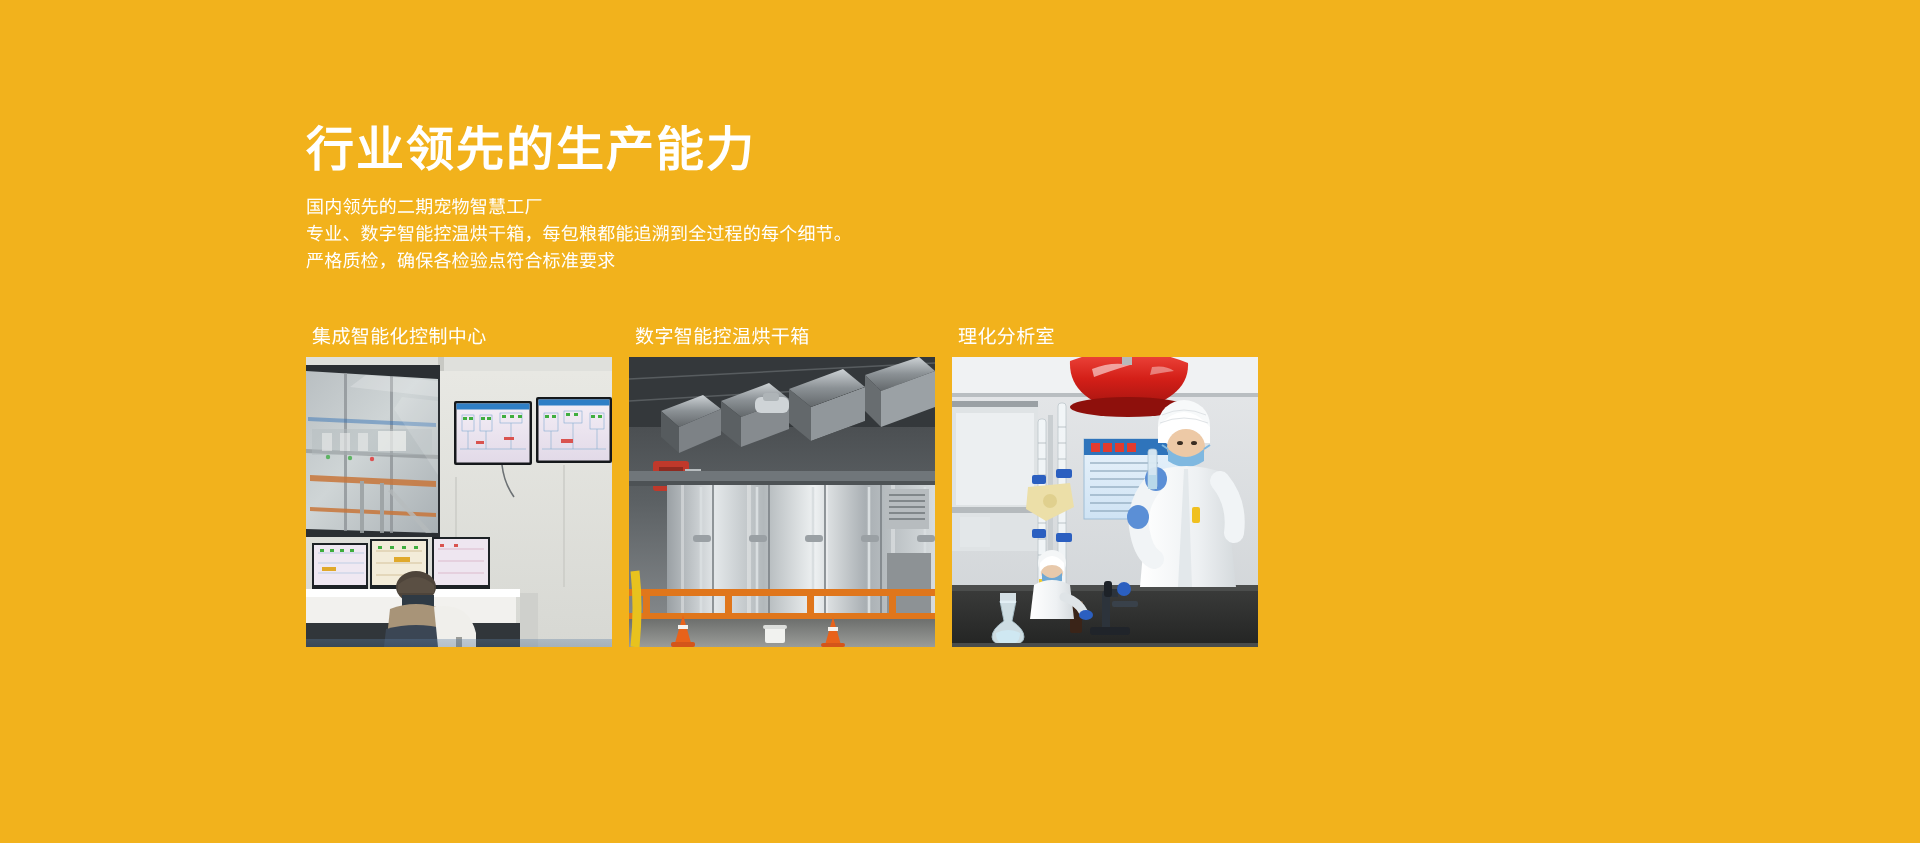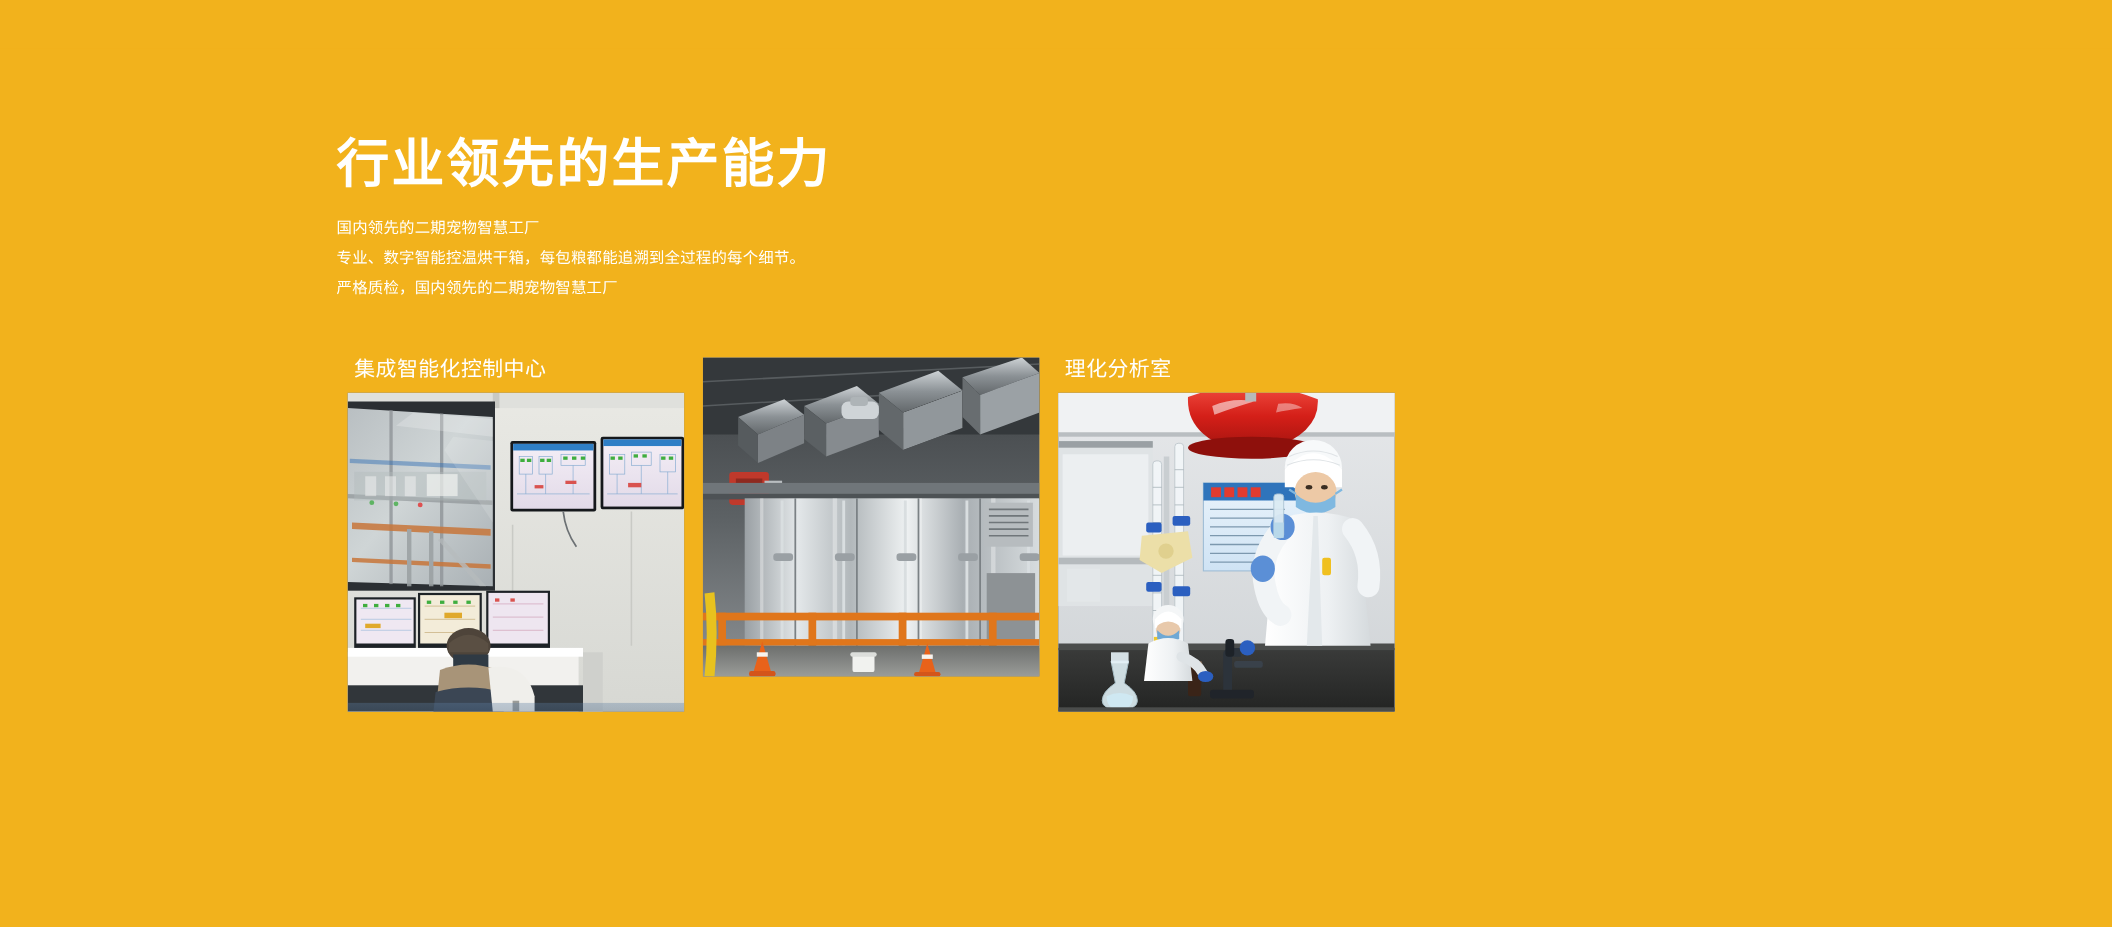--- a/index.html
+++ b/index.html
@@ -36,32 +36,32 @@
     white-space: nowrap;
   }
 
   
   .intro {
     position: absolute;
     left: 306px;
     top: 150px;
     width: 900px;
     color: #FFFFFF;
-    font-size: 14px;
+    font-size: 18px;
     line-height: 27px;
     letter-spacing: 0.2px;
   }
   .intro .line {
     white-space: nowrap;
   }
 
   
   .cards {
     position: absolute;
-    left: 316px;
+    left: 306px;
     top: 281px;
     width: 1310px;
     display: flex;
     gap: 17px;
   }
   .card {
     width: 306px;
   }
   .caption {
     color: #FFFFFF;
@@ -91,21 +91,21 @@
 </head>
 <body>
 
 <div class="page">
 
   <h1 class="headline">行业领先的生产能力</h1>
 
   <div class="intro">
     <div class="line">国内领先的二期宠物智慧工厂</div>
     <div class="line">专业、数字智能控温烘干箱，每包粮都能追溯到全过程的每个细节。</div>
-    <div class="line">严格质检，国内领先的二期宠物智慧工厂</div>
+    <div class="line">严格质检，确保各检验点符合标准要求</div>
   </div>
 
   <div class="cards">
 
     <div class="card">
       <div class="caption">集成智能化控制中心</div>
       <div class="photo">
         <svg viewBox="0 0 306 290" preserveAspectRatio="none">
           <defs>
             <linearGradient id="c1wall" x1="0" y1="0" x2="0" y2="1">
@@ -262,20 +262,21 @@
 
           <path d="M128 250 Q162 244 170 276 L170 290 L132 290 Z" fill="#f0efeb"></path>
           <rect x="150" y="280" width="6" height="10" fill="#9b9c98"></rect>
 
           <rect x="0" y="282" width="306" height="8" fill="url(#c1floor)" opacity="0.35"></rect>
         </svg>
       </div>
     </div>
 
     <div class="card">
+      <div class="caption">数字智能控温烘干箱</div>
       <div class="photo">
         <svg viewBox="0 0 306 290" preserveAspectRatio="none">
           <defs>
             <linearGradient id="c2bg" x1="0" y1="0" x2="0" y2="1">
               <stop offset="0" stop-color="#3c3f42"></stop>
               <stop offset="0.5" stop-color="#5c6164"></stop>
               <stop offset="1" stop-color="#8d9194"></stop>
             </linearGradient>
             <linearGradient id="c2steel" x1="0" y1="0" x2="1" y2="0">
               <stop offset="0" stop-color="#9aa0a4"></stop>

